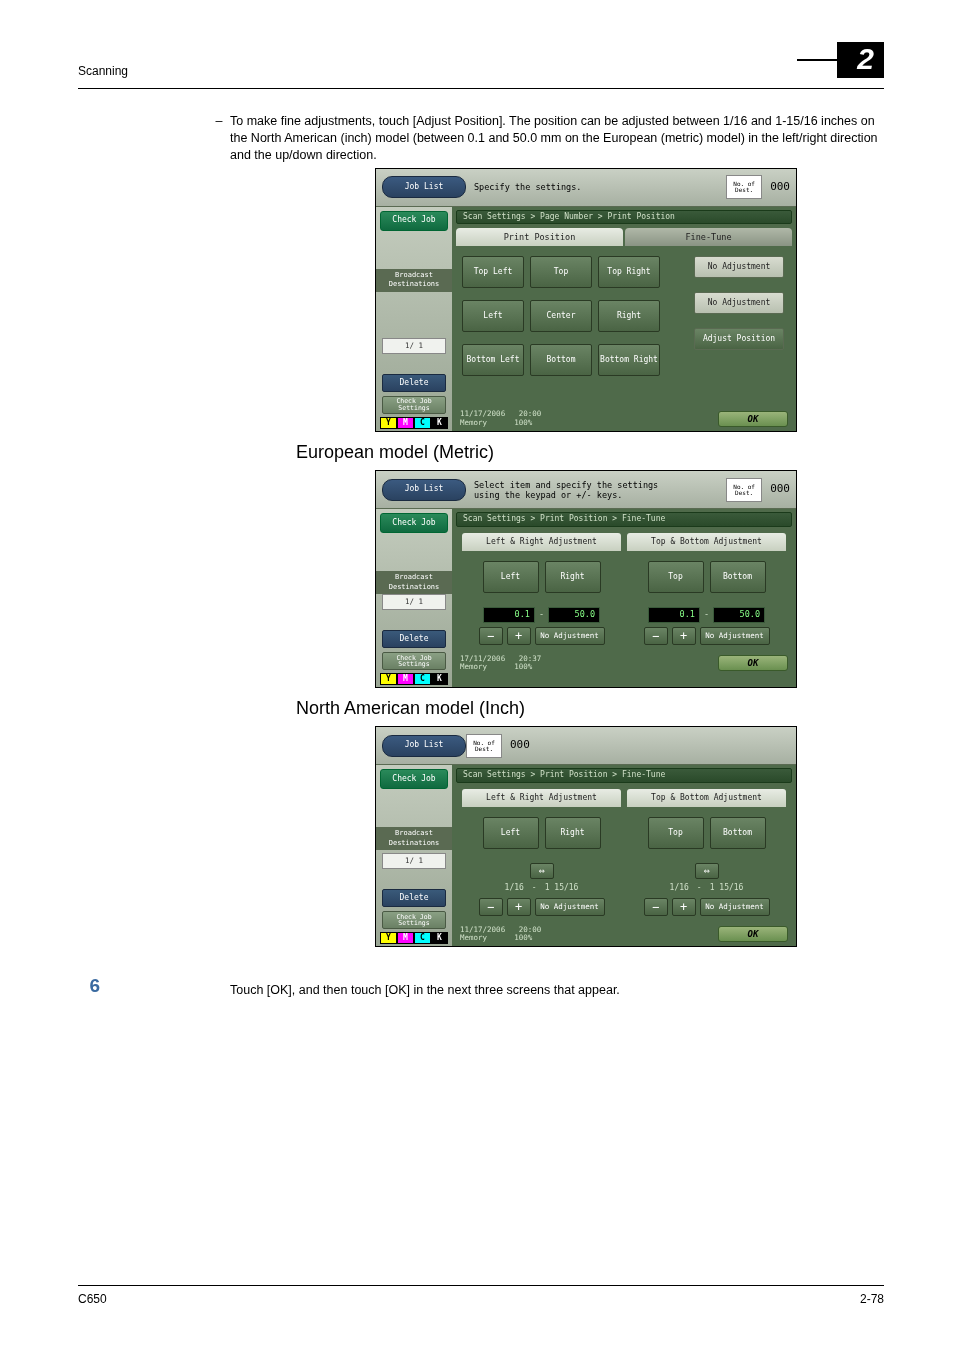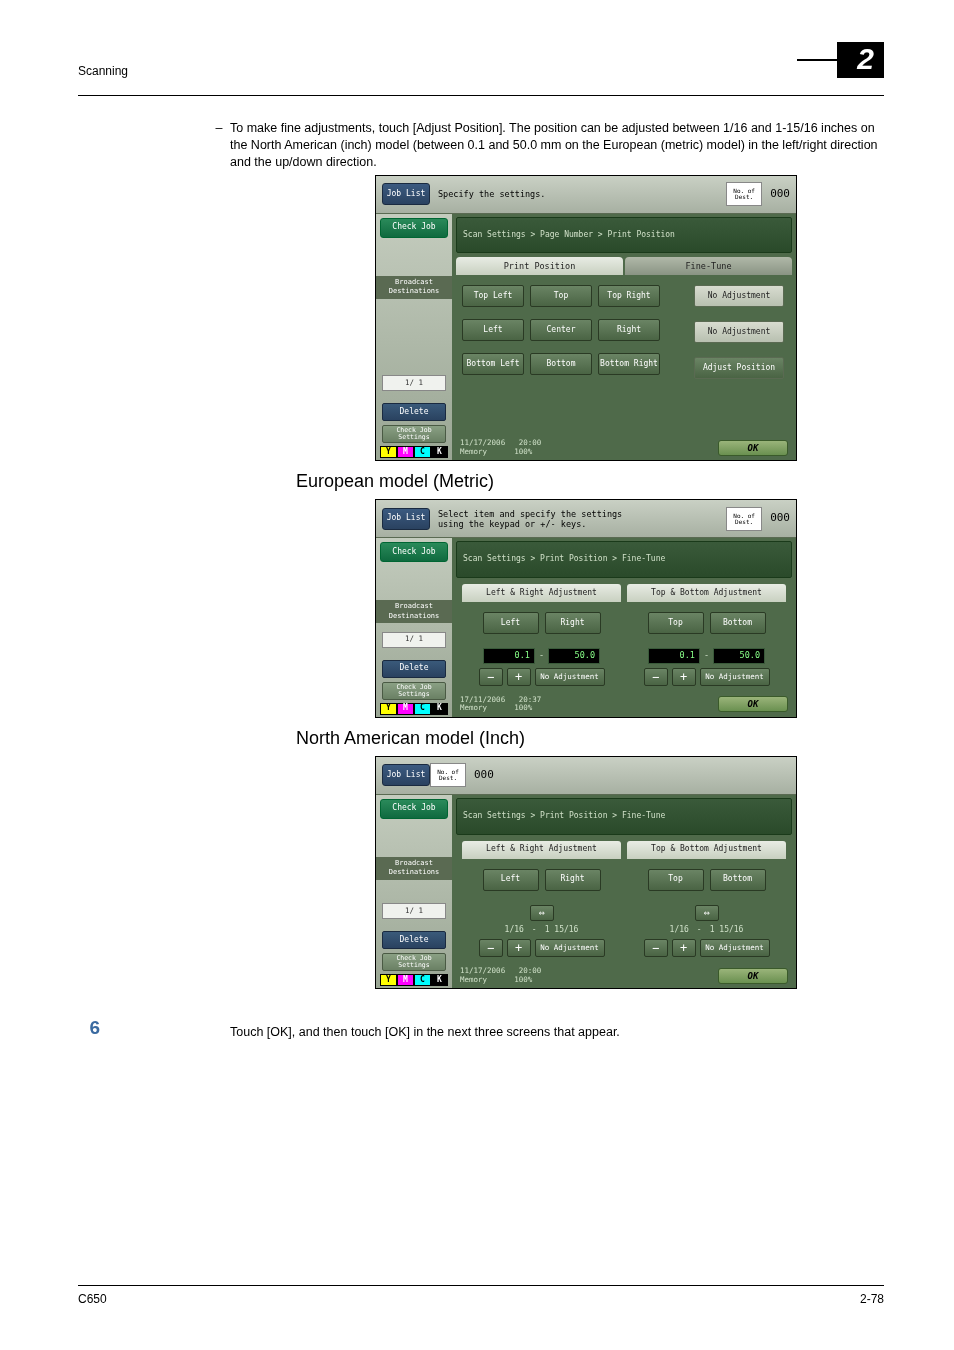--- a/index.html
+++ b/index.html
@@ -1,53 +1,53 @@
 <!DOCTYPE html>
 <html><head>
 <meta charset="utf-8">
 <style>
   * { box-sizing: border-box; margin: 0; padding: 0; }
   body { width: 954px; height: 1350px; background: #fff; font-family: Arial, Helvetica, sans-serif; color: #000; position: relative; }
   .page { padding: 42px 70px 0 78px; }
-  .hdr { display: flex; justify-content: space-between; align-items: flex-end; border-bottom: 1px solid #000; padding-bottom: 17px; margin-bottom: 24px; }
+  .hdr { display: flex; justify-content: space-between; align-items: flex-end; border-bottom: 1px solid #000; padding-bottom: 10px; margin-bottom: 24px; }
   .hdr-left { font-size: 12px; }
   .hdr-right { display: flex; align-items: center; }
   .chapnum { font-size: 30px; font-weight: bold; font-style: italic; color: #fff; background: #000; padding: 2px 10px 4px 20px; line-height: 1; }
   .chapline { width: 40px; height: 2px; background: #000; margin-right: 0; }
   .body { padding-left: 130px; font-size: 12.5px; line-height: 1.35; }
   .dash-row { display: flex; }
   .dash { width: 22px; flex: none; text-align: center; }
   .screens { padding-left: 80px; }
   .caption { font-size: 18px; margin: 8px 0 6px 0; padding-left: 8px; }
   .screen { width: 422px; border: 1px solid #000; margin: 4px auto 8px auto; background: #e8ede6; font-family: "Lucida Console", monospace; }
   .topbar { display: flex; align-items: center; height: 38px; background: linear-gradient(#c9d0c4,#a7b0a2); border-bottom: 1px solid #5a6a52; }
-  .joblist-btn { width: 48px; height: 22px; margin-left: 6px; background: linear-gradient(#3b5a80,#2a4260); color: #fff; font-size: 8px; display: flex; align-items: center; justify-content: center; border-radius: 3px; border: 1px solid #1a2a40; }
+  .joblist-btn { width: 84px; height: 22px; margin-left: 6px; background: linear-gradient(#3b5a80,#2a4260); color: #fff; font-size: 8px; display: flex; align-items: center; justify-content: center; border-radius: 10px; border: 1px solid #1a2a40; }
   .top-title { flex: 1; color: #000; font-size: 8.5px; padding-left: 8px; line-height: 1.2; }
   .dest-box { width: 36px; height: 24px; background: #fff; border: 1px solid #888; margin-right: 4px; display: flex; flex-direction: column; align-items: center; justify-content: center; font-size: 6px; line-height: 1; }
   .dest-num { font-size: 11px; margin-left: 4px; margin-right: 6px; }
   .main { display: flex; background: #4f6a4a; }
   .side { width: 76px; background: linear-gradient(#c4ccbe,#9aa694); display: flex; flex-direction: column; position: relative; }
   .checkjob { height: 20px; margin: 4px 4px 2px 4px; background: linear-gradient(#2a8a5a,#0f6a3f); color: #fff; font-size: 8px; display: flex; align-items: center; justify-content: center; border-radius: 3px; border: 1px solid #063; }
   .bcast { margin-top: 36px; color: #fff; background: #5a6a52; font-size: 7px; text-align: center; padding: 2px 0; }
   .side-spacer { flex: 1; }
-  .pg-ind { margin: 0 6px 10px 6px; height: 16px; background: #f0f2ee; border: 1px solid #888; font-size: 7.5px; display: flex; align-items: center; justify-content: center; color: #333; }
+  .pg-ind { margin: 0 6px 18px 6px; height: 16px; background: #f0f2ee; border: 1px solid #888; font-size: 7.5px; display: flex; align-items: center; justify-content: center; color: #333; }
   .del-btn { margin: 2px 6px; height: 18px; background: linear-gradient(#3a5a7a,#2a4260); color: #fff; font-size: 8px; display: flex; align-items: center; justify-content: center; border-radius: 2px; border: 1px solid #1a2a40; }
   .chkset-btn { margin: 2px 6px 3px 6px; height: 18px; background: linear-gradient(#8aa084,#6a8064); color: #fff; font-size: 6.5px; display: flex; align-items: center; justify-content: center; border-radius: 2px; border: 1px solid #4a5a44; text-align: center; line-height: 1; }
   .toner { display: flex; gap: 0; margin: 0 4px 2px 4px; }
   .toner span { width: 17px; height: 12px; font-size: 8px; font-weight: bold; display: flex; align-items: center; justify-content: center; border: 1px solid #000; }
   .tY { background: #ff0; color: #000; } .tM { background: #f0f; color: #fff; } .tC { background: #0ff; color: #000; } .tK { background: #000; color: #fff; }
   .content { flex: 1; background: #4f6a4a; padding: 0; position: relative; }
-  .crumb { background: linear-gradient(#3a5a3a,#2a4a2a); color: #d0e0c8; font-size: 8px; padding: 12px 6px; margin: 3px 4px 0 4px; border-radius: 2px; border: 1px solid #1a3a1a; }
+  .crumb { background: linear-gradient(#3a5a3a,#2a4a2a); color: #d0e0c8; font-size: 8px; padding: 1px 6px; margin: 3px 4px 0 4px; border-radius: 2px; border: 1px solid #1a3a1a; }
   .tabrow { display: flex; margin: 4px 4px 0 4px; }
   .tab { flex: 1; height: 18px; font-size: 8.5px; display: flex; align-items: center; justify-content: center; color: #222; }
   .tab-active { background: linear-gradient(#e8ece4,#c8d0c0); border-top-left-radius: 4px; border-top-right-radius: 4px; }
   .tab-idle { background: linear-gradient(#b0b8a8,#8a9484); border-top-left-radius: 4px; border-top-right-radius: 4px; margin-left: 2px; }
   .panel { background: #4f6a4a; padding: 10px 6px 6px 6px; margin: 0 4px; min-height: 160px; position: relative; }
   .row-btns { display: flex; gap: 6px; margin-bottom: 12px; }
-  .pos-btn { width: 62px; height: 22px; background: linear-gradient(#6a8464,#4a6444); color: #fff; font-size: 8px; display: flex; align-items: center; justify-content: center; border-radius: 2px; border: 1px solid #2a3a24; }
+  .pos-btn { width: 62px; height: 32px; background: linear-gradient(#6a8464,#4a6444); color: #fff; font-size: 8px; display: flex; align-items: center; justify-content: center; border-radius: 2px; border: 1px solid #2a3a24; }
   .rightcol { position: absolute; right: 8px; top: 10px; display: flex; flex-direction: column; gap: 14px; }
   .noadj { width: 90px; height: 22px; background: linear-gradient(#d8dcd0,#b8c0b0); color: #222; font-size: 8px; display: flex; align-items: center; justify-content: center; border-radius: 2px; border: 1px solid #5a6a52; }
   .adjpos-b { background: linear-gradient(#6a8464,#4a6444); color: #fff; }
   .bottombar { display: flex; align-items: center; justify-content: space-between; padding: 4px 8px; background: #4f6a4a; }
   .stamp { color: #cfe0c8; font-size: 7.5px; line-height: 1.1; }
   .okbtn { width: 70px; height: 16px; background: linear-gradient(#9ab47a,#6a9050); color: #000; font-size: 9px; font-weight: bold; display: flex; align-items: center; justify-content: center; border-radius: 3px; border: 1px solid #3a5a2a; font-style: italic; }
   
   .ft-half { display: flex; gap: 6px; padding: 6px 10px; }
   .ft-col { flex: 1; display: flex; flex-direction: column; align-items: center; }
   .ft-head { width: 100%; height: 18px; background: linear-gradient(#e8ece4,#c8d0c0); font-size: 8px; display: flex; align-items: center; justify-content: center; color: #222; border-radius: 3px 3px 0 0; margin-bottom: 10px; }

